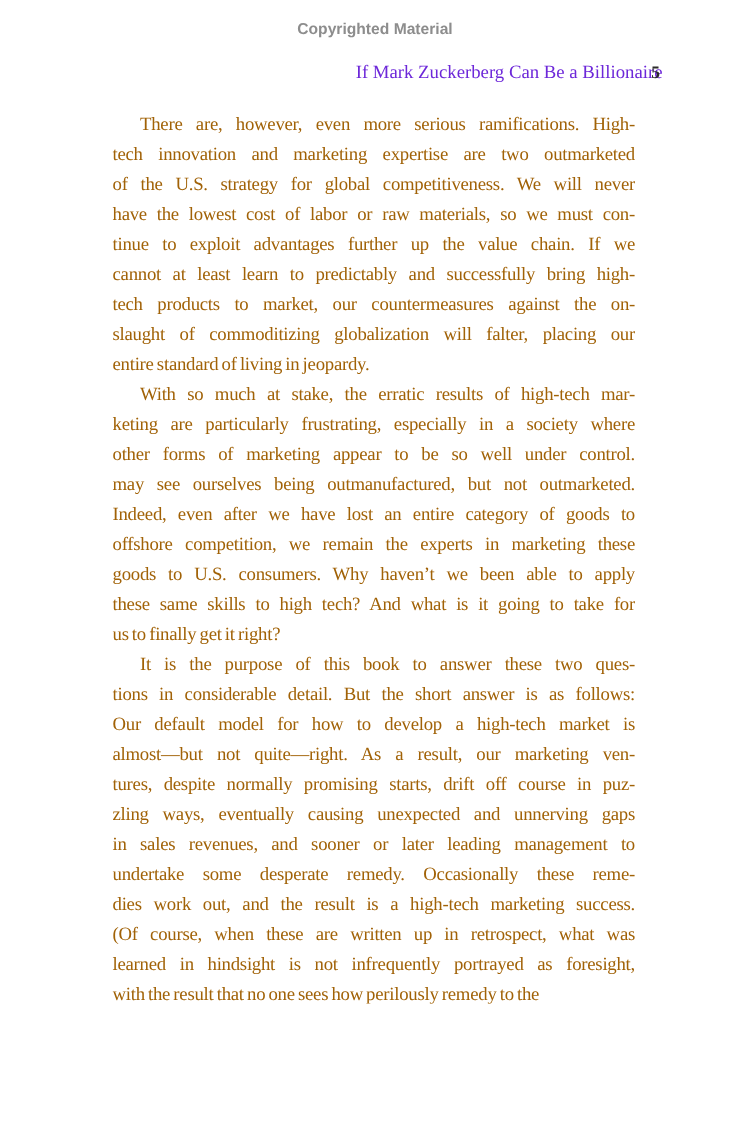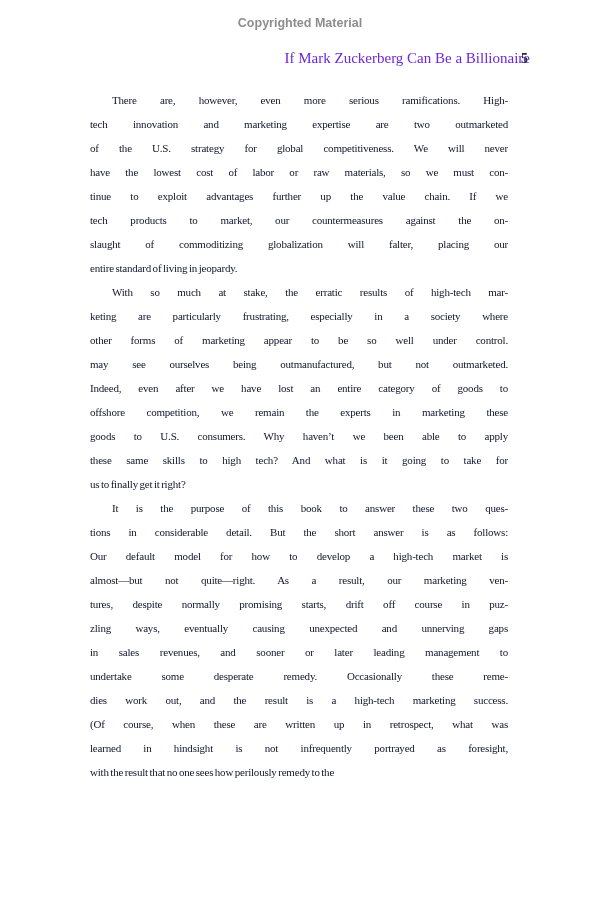--- a/index.html
+++ b/index.html
@@ -47,23 +47,23 @@
     top: 1px;
     font-weight: bold;
     font-size: 14px;
     color: #2b2b2b;
   }
   .body-text {
     position: absolute;
     left: 90px;
     top: 88px;
     width: 418px;
-    font-size: 11px;
+    font-size: 15px;
     line-height: 24px;
-    color: #0f172a;
+    color: #a16207;
     letter-spacing: -0.2px;
     word-spacing: -1px;
   }
   .paragraph { margin: 0; }
   .line {
     height: 24px;
     overflow: hidden;
     text-align: justify;
     text-align-last: justify;
   }
@@ -85,20 +85,21 @@
     <div class="page-number">5</div>
   </div>
 
   <div class="body-text" id="body-text">
       <div class="paragraph">
         <div class="line indent">There are, however, even more serious ramifications. High-</div>
         <div class="line">tech innovation and marketing expertise are two outmarketed</div>
         <div class="line">of the U.S. strategy for global competitiveness. We will never</div>
         <div class="line">have the lowest cost of labor or raw materials, so we must con-</div>
         <div class="line">tinue to exploit advantages further up the value chain. If we</div>
+        <div class="line">cannot at least learn to predictably and successfully bring high-</div>
         <div class="line">tech products to market, our countermeasures against the on-</div>
         <div class="line">slaught of commoditizing globalization will falter, placing our</div>
         <div class="line last">entire standard of living in jeopardy.</div>
       </div>
       <div class="paragraph">
         <div class="line indent">With so much at stake, the erratic results of high-tech mar-</div>
         <div class="line">keting are particularly frustrating, especially in a society where</div>
         <div class="line">other forms of marketing appear to be so well under control.</div>
         <div class="line">may see ourselves being outmanufactured, but not outmarketed.</div>
         <div class="line">Indeed, even after we have lost an entire category of goods to</div>

